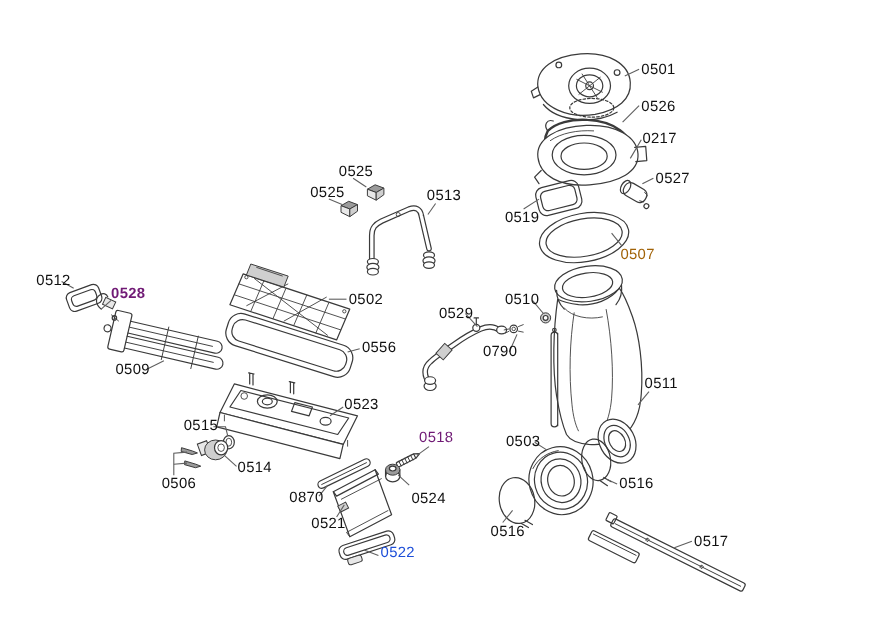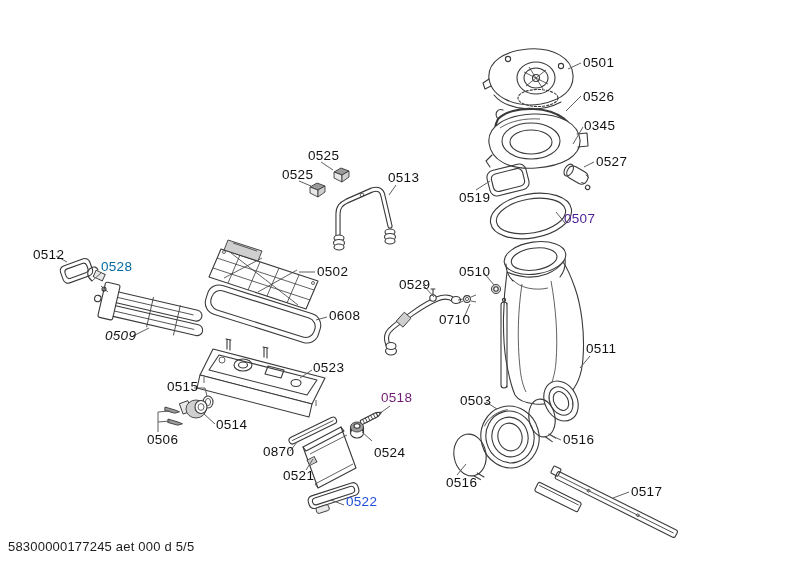--- a/index.html
+++ b/index.html
@@ -305,45 +305,44 @@
         <polyline points="306,470 313,459" class="leader"></polyline>
         <polyline points="457,475 466,464" class="leader"></polyline>
         <polyline points="629,492 613,498" class="leader"></polyline>
         <polyline points="344,505 331,500" class="leader"></polyline>
       </g>
   </svg>
 
   <div id="label-layer">
       <div class="part-label" style="left: 583px; top: 56px; color: rgb(17, 17, 17);">0501</div>
       <div class="part-label" style="left: 583px; top: 90px; color: rgb(17, 17, 17);">0526</div>
-      <div class="part-label" style="left: 584px; top: 119px; color: rgb(17, 17, 17);">0345</div>
+      <div class="part-label" style="left: 584px; top: 119px; color: rgb(17, 17, 17);">0217</div>
       <div class="part-label" style="left: 596px; top: 155px; color: rgb(17, 17, 17);">0527</div>
       <div class="part-label" style="left: 459px; top: 191px; color: rgb(17, 17, 17);">0519</div>
-      <div class="part-label" style="left: 564px; top: 212px; color: #4c1d95;">0507</div>
+      <div class="part-label" style="left: 564px; top: 224px; color: #a16207;">0507</div>
       <div class="part-label" style="left: 308px; top: 149px; color: rgb(17, 17, 17);">0525</div>
       <div class="part-label" style="left: 282px; top: 168px; color: rgb(17, 17, 17);">0525</div>
       <div class="part-label" style="left: 388px; top: 171px; color: rgb(17, 17, 17);">0513</div>
       <div class="part-label" style="left: 317px; top: 265px; color: rgb(17, 17, 17);">0502</div>
-      <div class="part-label" style="left: 329px; top: 309px; color: rgb(17, 17, 17);">0608</div>
+      <div class="part-label" style="left: 329px; top: 309px; color: rgb(17, 17, 17);">0556</div>
       <div class="part-label" style="left: 33px; top: 248px; color: rgb(17, 17, 17);">0512</div>
-      <div class="part-label" style="left: 101px; top: 260px; color: #0369a1;">0528</div>
-      <div class="part-label" style="left: 105px; top: 329px; color: rgb(17, 17, 17); font-style: italic;">0509</div>
+      <div class="part-label" style="left: 101px; top: 260px; color: #701a75; font-weight: bold;">0528</div>
+      <div class="part-label" style="left: 105px; top: 329px; color: rgb(17, 17, 17);">0509</div>
       <div class="part-label" style="left: 399px; top: 278px; color: rgb(17, 17, 17);">0529</div>
       <div class="part-label" style="left: 459px; top: 265px; color: rgb(17, 17, 17);">0510</div>
-      <div class="part-label" style="left: 439px; top: 313px; color: rgb(17, 17, 17);">0710</div>
+      <div class="part-label" style="left: 439px; top: 313px; color: rgb(17, 17, 17);">0790</div>
       <div class="part-label" style="left: 586px; top: 342px; color: rgb(17, 17, 17);">0511</div>
       <div class="part-label" style="left: 313px; top: 361px; color: rgb(17, 17, 17);">0523</div>
       <div class="part-label" style="left: 167px; top: 380px; color: rgb(17, 17, 17);">0515</div>
       <div class="part-label" style="left: 216px; top: 418px; color: rgb(17, 17, 17);">0514</div>
       <div class="part-label" style="left: 147px; top: 433px; color: rgb(17, 17, 17);">0506</div>
       <div class="part-label" style="left: 381px; top: 391px; color: #701a75;">0518</div>
       <div class="part-label" style="left: 460px; top: 394px; color: rgb(17, 17, 17);">0503</div>
       <div class="part-label" style="left: 374px; top: 434px; color: rgb(17, 17, 17); margin-top: 12px;">0524</div>
       <div class="part-label" style="left: 263px; top: 445px; color: rgb(17, 17, 17);">0870</div>
       <div class="part-label" style="left: 563px; top: 433px; color: rgb(17, 17, 17);">0516</div>
       <div class="part-label" style="left: 283px; top: 469px; color: rgb(17, 17, 17);">0521</div>
       <div class="part-label" style="left: 446px; top: 476px; color: rgb(17, 17, 17);">0516</div>
       <div class="part-label" style="left: 631px; top: 485px; color: rgb(17, 17, 17);">0517</div>
       <div class="part-label" style="left: 346px; top: 495px; color: #1d4ed8;">0522</div>
     </div>
 
-  <div class="doc-number">58300000177245 aet 000 d 5/5</div>
 </div>
 
 </body></html>

